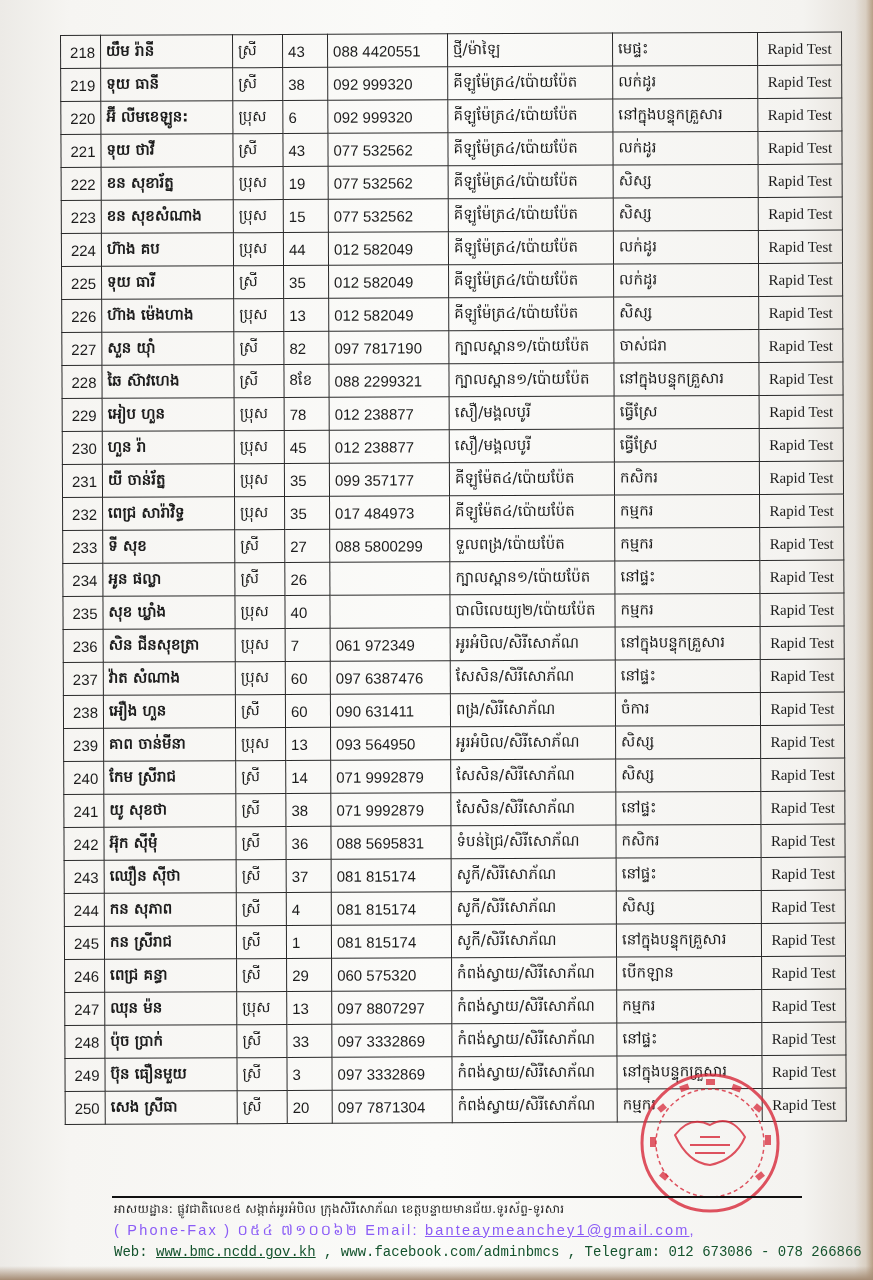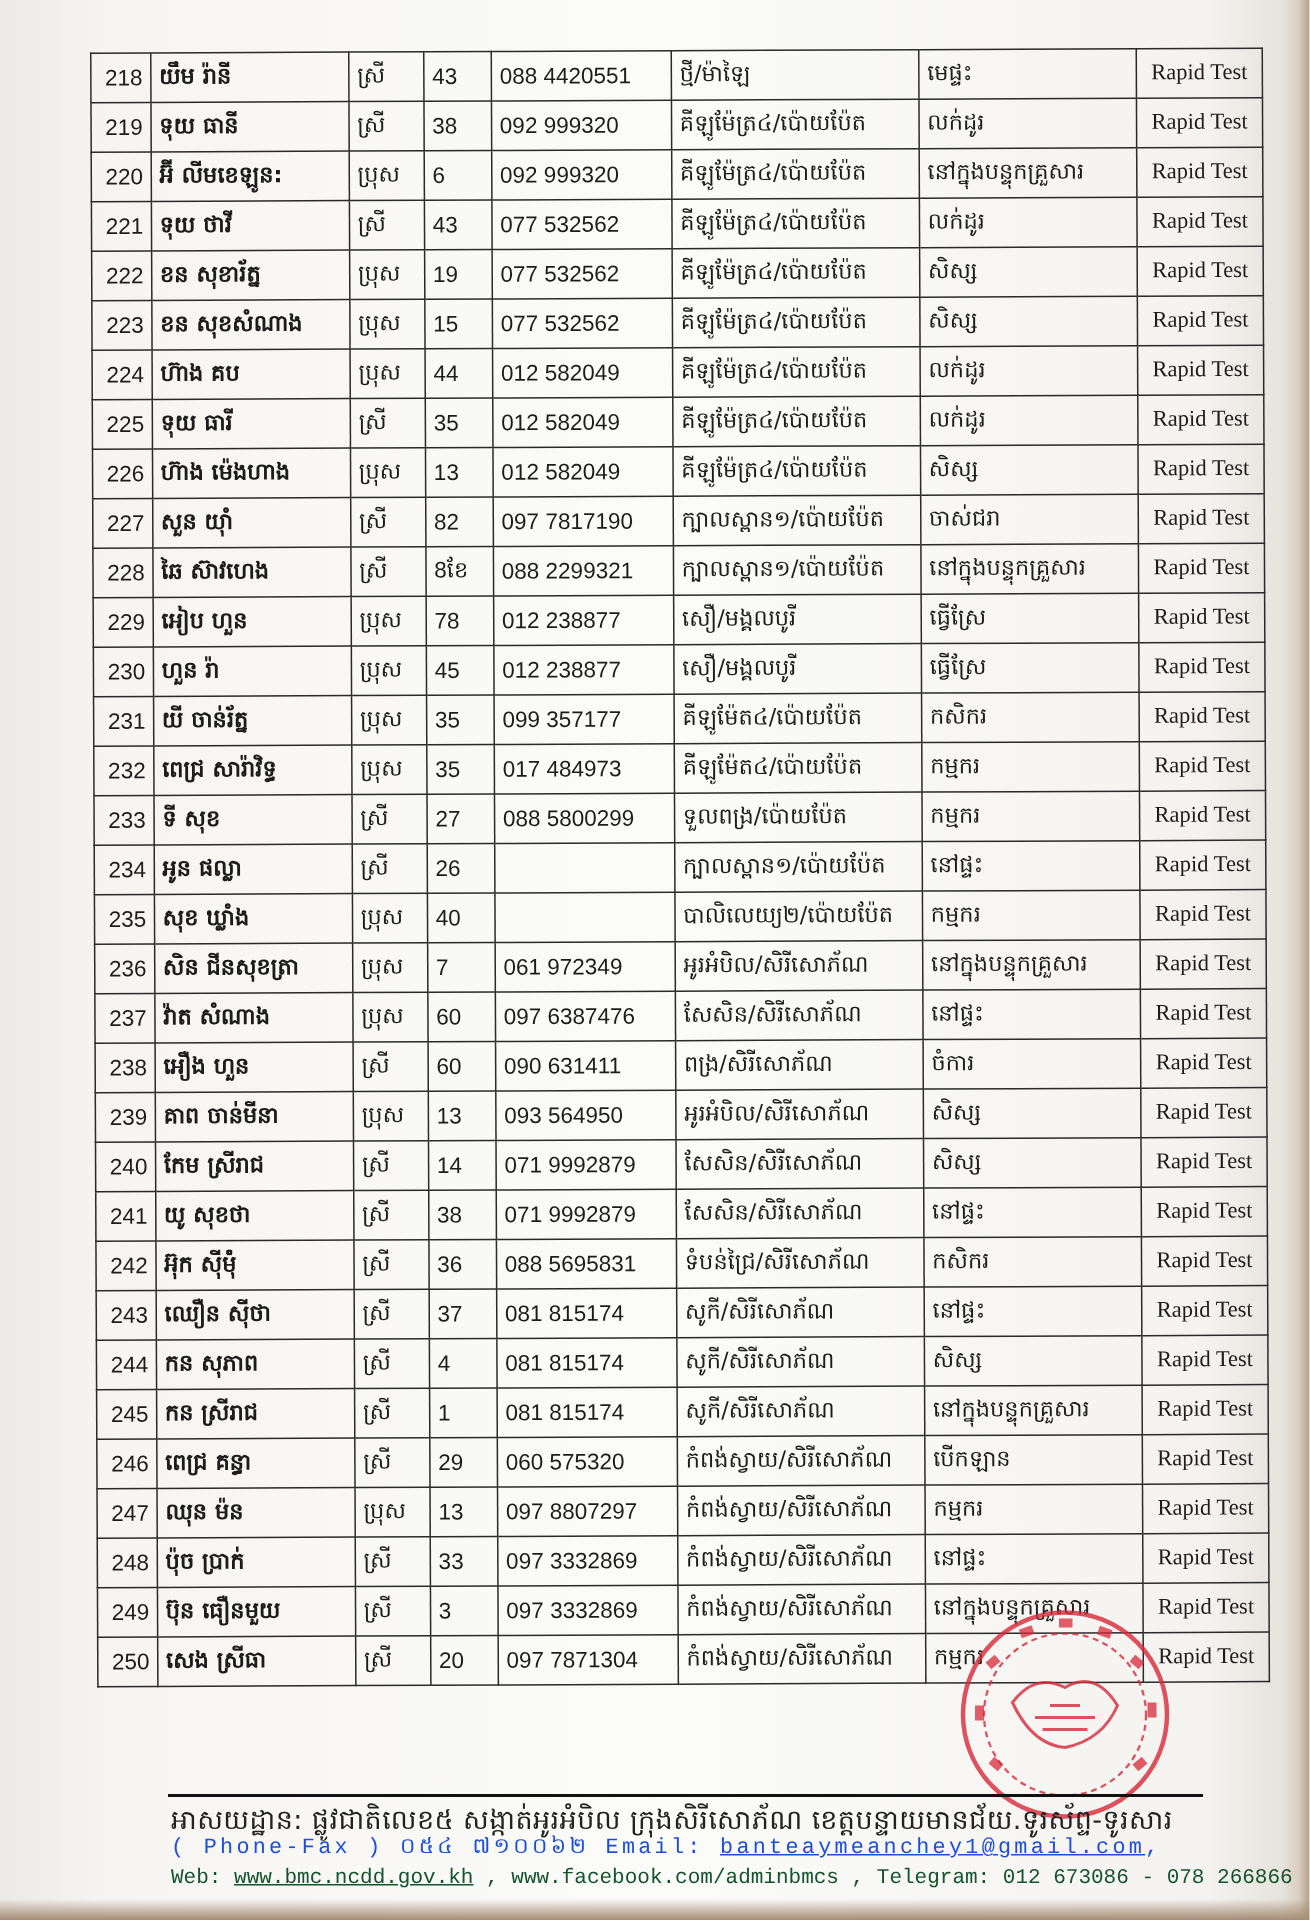--- a/index.html
+++ b/index.html
@@ -48,24 +48,24 @@
   col.w-sex { width:50px; }
   col.w-age { width:45px; }
   col.w-phone { width:120px; }
   col.w-addr { width:165px; }
   col.w-occ { width:145px; }
   col.w-test { width:84px; }
   .footer-rule {
     position:absolute; left:112px; top:1196px; width:690px; height:2px; background:#111;
   }
   .footer-line1 {
-    position:absolute; left:114px; top:1201px; font-size:18px; white-space:nowrap; color:#222; letter-spacing:0.3px;
+    position:absolute; left:114px; top:1201px; font-size:12px; white-space:nowrap; color:#222; letter-spacing:0.3px;
   }
   .footer-line2 {
-    position:absolute; left:114px; top:1221px; font-family:Liberation Mono, monospace; font-size:14.5px; letter-spacing:2.2px; white-space:nowrap; color:#1d4ed8;
+    position:absolute; left:114px; top:1221px; font-family:Liberation Sans, sans-serif; font-size:14.5px; letter-spacing:2.2px; white-space:nowrap; color:#8b5cf6;
   }
   .footer-line2 .u { text-decoration:underline; }
   .footer-line3 {
     position:absolute; left:114px; top:1244px; font-family:Liberation Mono, monospace; font-size:14px; white-space:nowrap; color:#14532d;
   }
   .footer-line3 .u { text-decoration:underline; }
 
   .stamp {
     position:absolute; left:630px; top:1065px; width:160px; height:150px;
     pointer-events:none;

